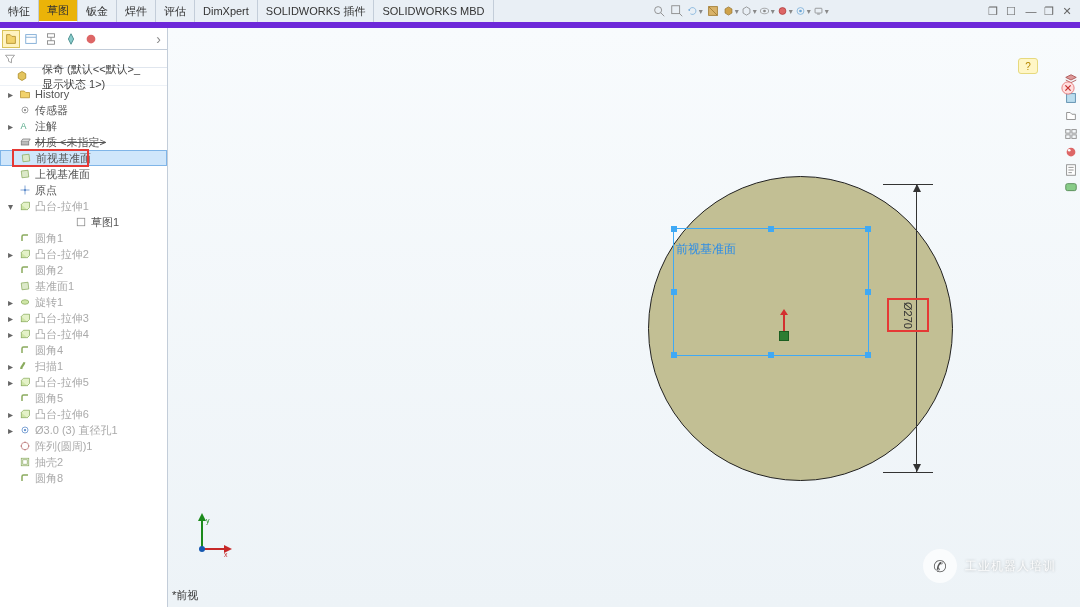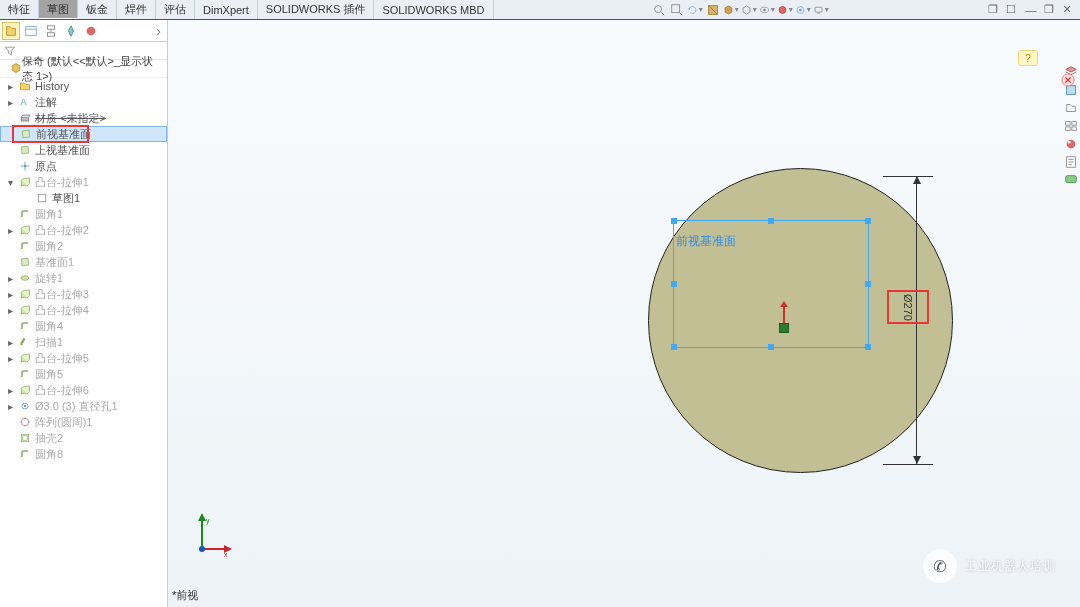--- a/index.html
+++ b/index.html
@@ -1,45 +1,45 @@
 <!DOCTYPE html>
 <html><head>
 <meta charset="utf-8">
 <style>
 * { margin: 0; padding: 0; box-sizing: border-box; }
 body { font-family: "Microsoft YaHei", "Segoe UI", Tahoma, sans-serif; font-size: 11px; width: 1080px; height: 607px; overflow: hidden; background: #fff; position: relative; }
 .app { display: flex; flex-direction: column; width: 100%; height: 100%; }
 
 
-.tabbar { display: flex; align-items: stretch; background: #e9eff5; border-bottom: 1px solid #6d28d9; height: 20px; font-size: 11px; }
+.tabbar { display: flex; align-items: stretch; background: #e9eff5; border-bottom: 6px solid #6d28d9; height: 28px; font-size: 11px; }
 .tab { padding: 2px 8px; border-right: 1px solid #c3cdd9; display: flex; align-items: center; color: #333; cursor: pointer; white-space: nowrap; }
-.tab.active { background: #a3a3a3; border-bottom: 1px solid #fff; }
+.tab.active { background: #eab308; border-bottom: 1px solid #fff; }
 .spacer { flex: 1; }
 .view-toolbar { display: flex; align-items: center; gap: 2px; padding: 0 6px; }
 .vicon { width: 16px; height: 16px; display: inline-flex; align-items: center; justify-content: center; font-size: 12px; color: #555; cursor: pointer; }
 .vicon svg { width: 14px; height: 14px; }
 .dd::after { content: "▾"; font-size: 8px; margin-left: 1px; color: #888; }
 .winbtns { display: flex; gap: 4px; align-items: center; padding-right: 6px; }
 .winbtn { width: 14px; height: 14px; display: flex; align-items: center; justify-content: center; color: #666; cursor: pointer; font-size: 11px; }
 
 
 .body { display: flex; flex: 1; min-height: 0; }
 .leftpanel { width: 168px; border-right: 1px solid #c3cdd9; display: flex; flex-direction: column; background: #fff; }
 .panel-header { display: flex; align-items: center; border-bottom: 1px solid #c3cdd9; height: 22px; padding: 0 2px; gap: 2px; }
 .ph-icon { width: 18px; height: 18px; display: flex; align-items: center; justify-content: center; cursor: pointer; }
 .ph-icon svg { width: 14px; height: 14px; }
 .ph-next { margin-left: auto; color: #888; font-size: 14px; padding: 0 4px; cursor: pointer; }
 .filter-row { border-bottom: 1px solid #e0e6ee; padding: 1px 4px; color: #666; height: 18px; display: flex; align-items: center; }
-.rootrow { padding: 2px 10px; border-bottom: 1px solid #eef2f7; color: #444; display: flex; align-items: center; gap: 0; height: 18px; cursor: pointer; }
+.rootrow { padding: 2px 16px; border-bottom: 1px solid #eef2f7; color: #444; display: flex; align-items: center; gap: 14px; height: 18px; cursor: pointer; }
 .rootrow .cfg-icon { color: #c9a000; }
 .tree { flex: 1; overflow: auto; padding: 0 0 4px 0; font-size: 11px; color: #555; }
 .node { display: flex; align-items: center; height: 16px; padding-left: 6px; gap: 3px; cursor: pointer; white-space: nowrap; }
 .node .exp { width: 9px; text-align: center; color: #666; font-size: 10px; }
 .node .icn { width: 14px; display: inline-flex; align-items: center; justify-content: center; }
-.node.ind1 { padding-left: 23px; }
+.node.ind1 { padding-left: 15px; margin-left: 47px; }
 .node.sel { background: #cfe6fb; border: 1px solid #7fb5e8; height: 16px; }
 .hl-red-box { position: relative; }
 .hl-red-box::after { content: ""; position: absolute; left: 12px; right: 78px; top: -1px; bottom: -1px; border: 2px solid #e53935; pointer-events: none; }
 .node.dim { color: #aaa; }
 
 
 .canvas { position: relative; flex: 1; background: linear-gradient(180deg, #f8fbfd 0%, #edf3f7 100%); }
 .circle { position: absolute; left: 480px; top: 148px; width: 305px; height: 305px; border-radius: 50%; background: #c2bf94; border: 1px solid #222; }
 .plane { position: absolute; left: 505px; top: 200px; width: 196px; height: 128px; border: 1px solid #3fa9f5; }
 .plane .hnd { position: absolute; width: 6px; height: 6px; background: #3fa9f5; border: 0; }
@@ -221,20 +221,30 @@
           <div class="node ind0">
             <span class="exp">▸</span>
             <span class="icn">
               <svg width="12" height="12" viewBox="0 0 16 16">
                 <path d="M2 4h5l2 2h5v7H2z" fill="#f2d26b" stroke="#b5922e"></path>
               </svg>
             </span>
             <span>History</span>
           </div>
           <div class="node ind0">
+            <span class="exp"></span>
+            <span class="icn">
+              <svg width="12" height="12" viewBox="0 0 16 16">
+                <circle cx="8" cy="8" r="4" fill="none" stroke="#888"></circle>
+                <circle cx="8" cy="8" r="1.5" fill="#888"></circle>
+              </svg>
+            </span>
+            <span>传感器</span>
+          </div>
+          <div class="node ind0">
             <span class="exp">▸</span>
             <span class="icn">
               <svg width="12" height="12" viewBox="0 0 16 16">
                 <text x="2" y="12" font-size="12" fill="#5a8">A</text>
               </svg>
             </span>
             <span>注解</span>
           </div>
           <div class="node ind0">
             <span class="exp"></span>

